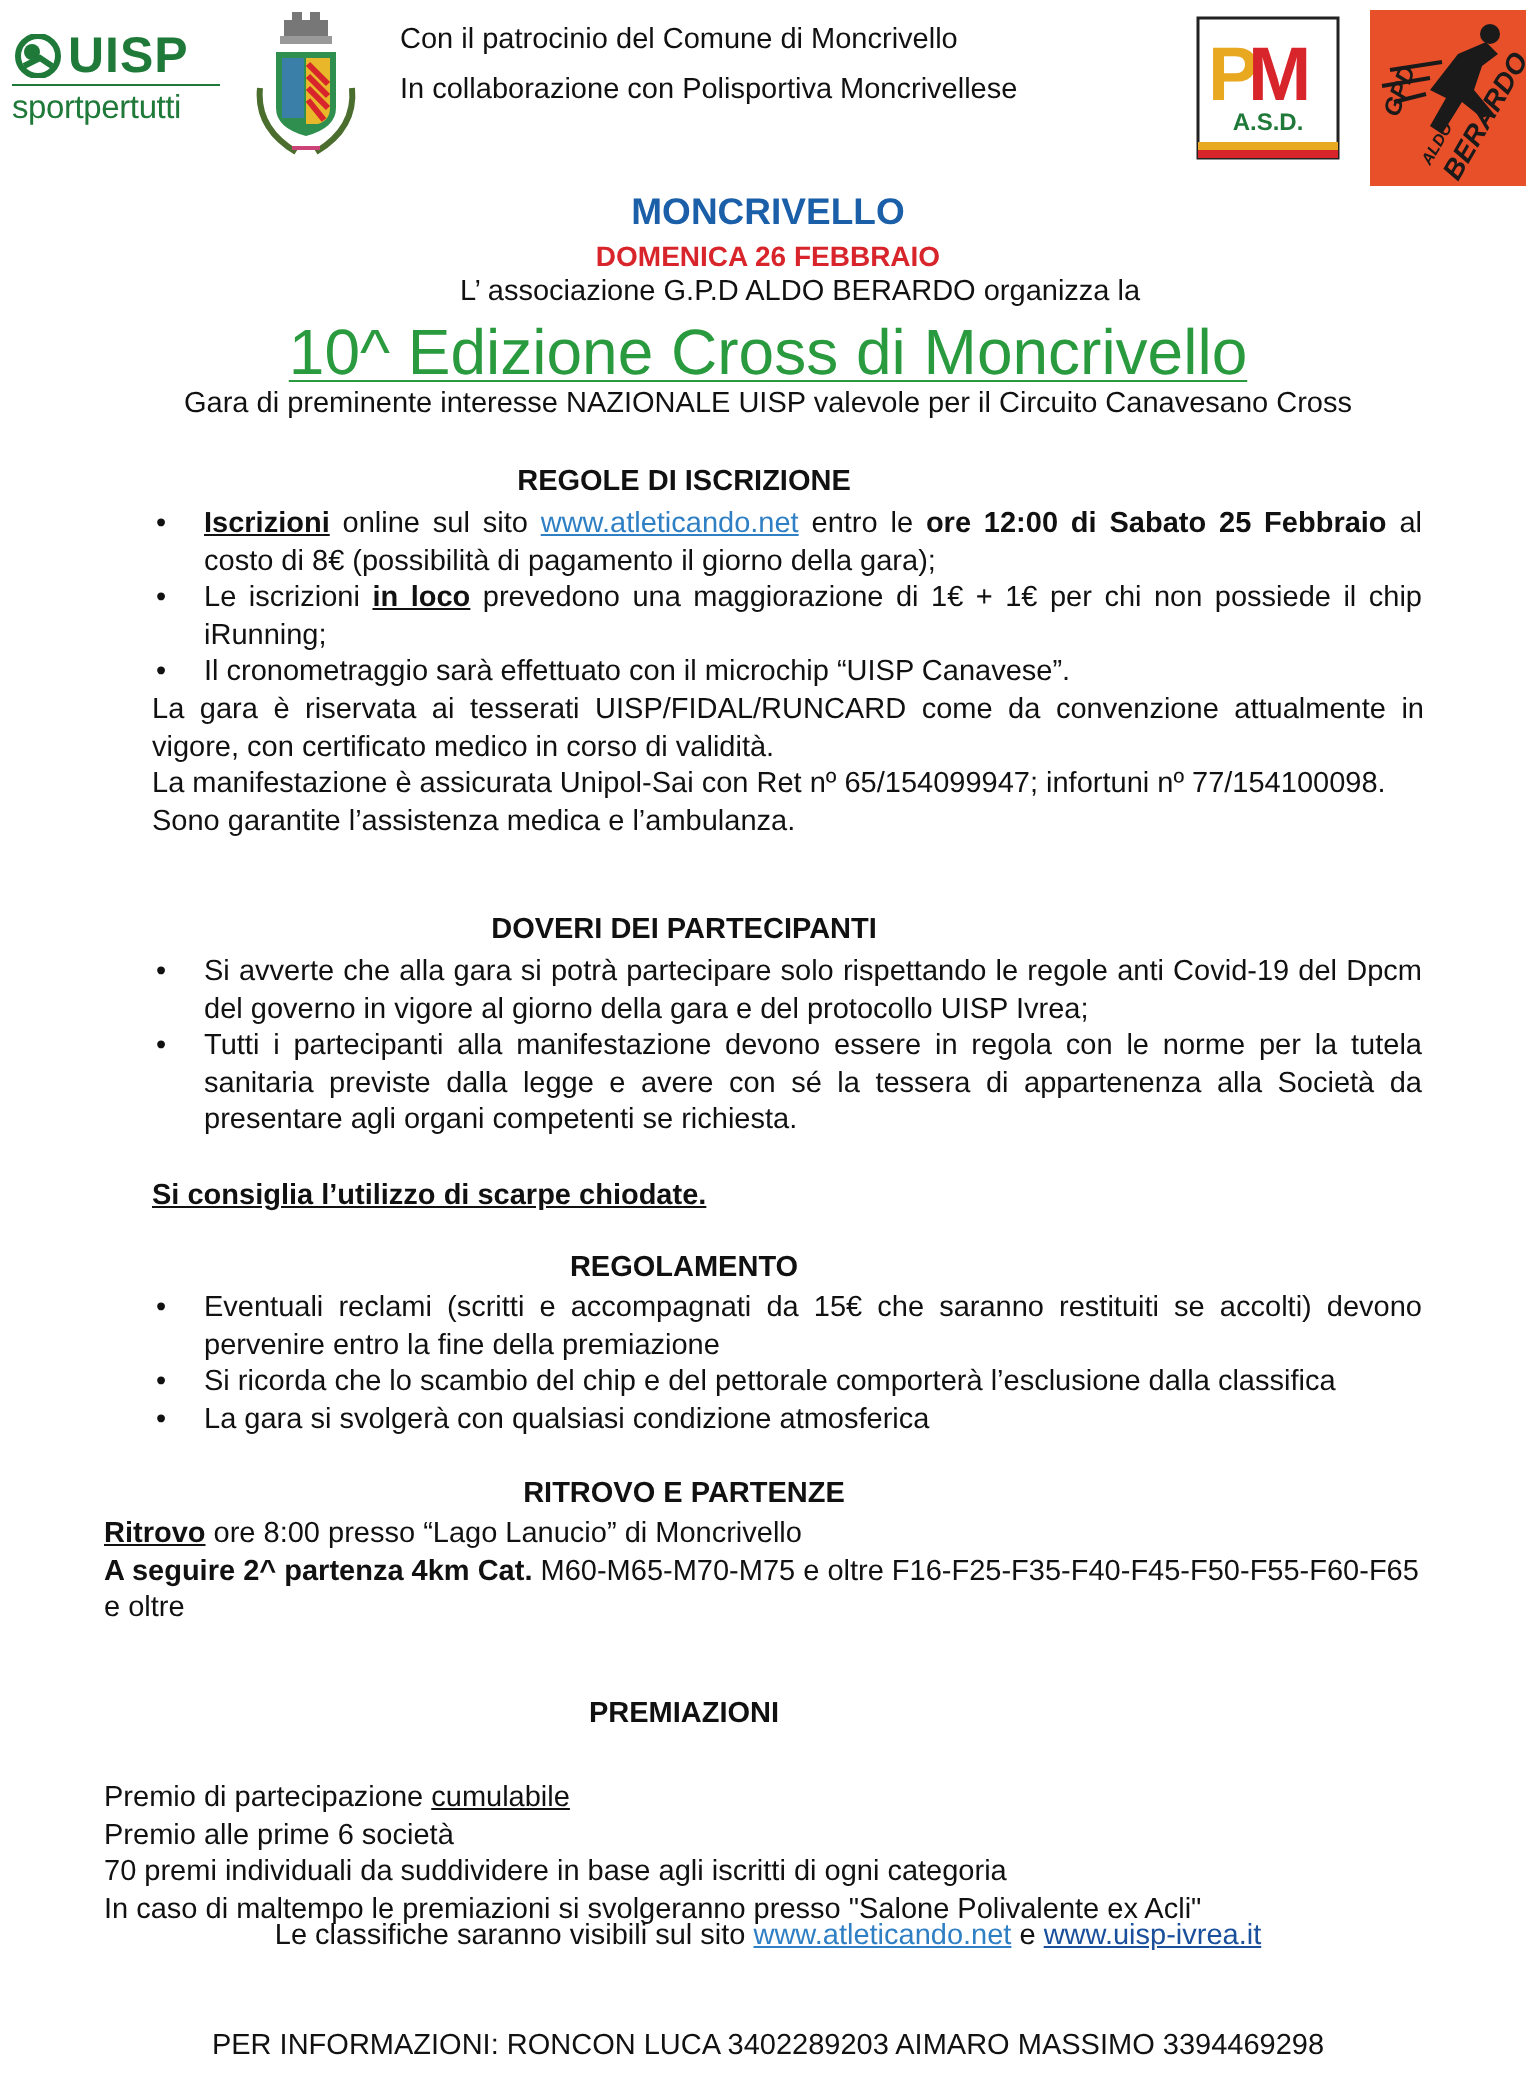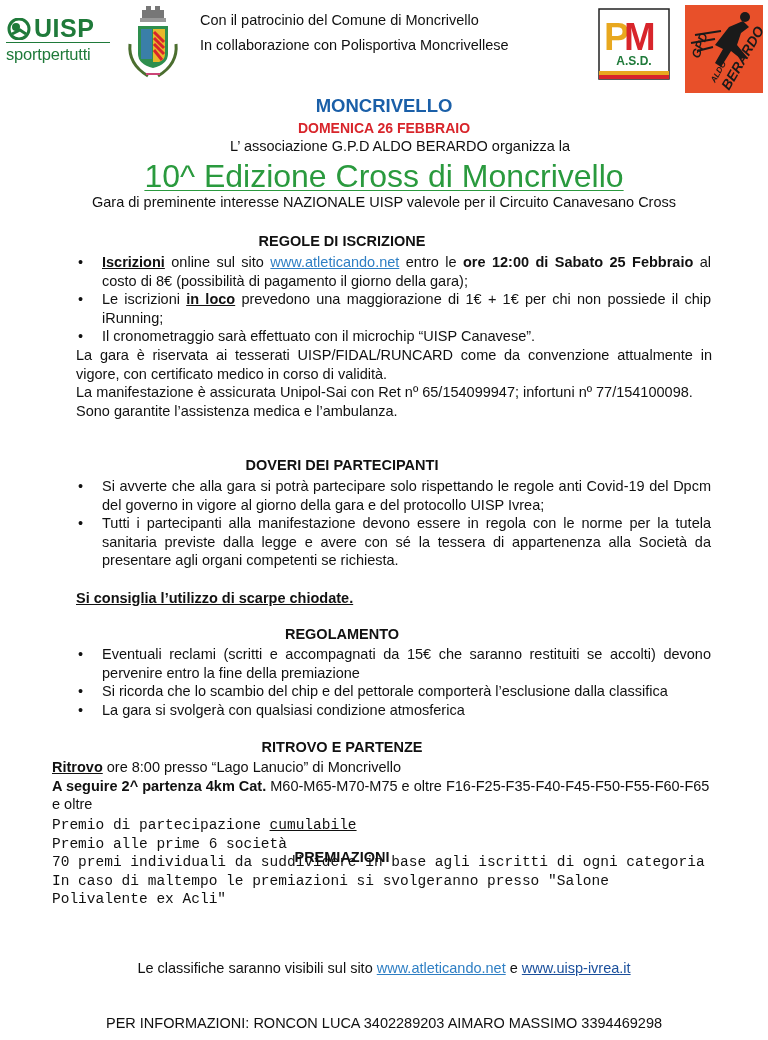--- a/index.html
+++ b/index.html
@@ -3,21 +3,21 @@
 <meta charset="utf-8">
 <style>
   html, body { margin: 0; padding: 0; background: #ffffff; }
   body {
     width: 768px; height: 1040px; position: relative; overflow: hidden;
     font-family: "Liberation Sans", sans-serif; color: #111; font-size: 14.5px;
   }
   .abs { position: absolute; }
   
   #uisp-logo { left: 6px; top: 16px; width: 104px; height: 50px; }
-  #uisp-logo .top { display: flex; align-items: flex-end; height: 24px; }
+  #uisp-logo .top { display: flex; align-items: center; height: 24px; }
   #uisp-logo .emblem { width: 26px; height: 22px; }
   #uisp-logo .word { color: #1f7a3a; font-weight: bold; font-size: 25px; letter-spacing: 0.5px; margin-left: 2px; line-height: 24px; }
   #uisp-logo .rule { height: 1px; background: #1f7a3a; margin: 2px 0 1px 0; width: 104px; }
   #uisp-logo .sub { color: #1f7a3a; font-size: 16.5px; line-height: 20px; letter-spacing: -0.2px; }
   #coat { left: 122px; top: 4px; width: 62px; height: 78px; }
   #header-lines { left: 200px; top: 8px; width: 370px; font-size: 14.5px; line-height: 25px; }
   #pm-logo { left: 598px; top: 8px; width: 72px; height: 72px; }
   #berardo-logo { left: 685px; top: 5px; width: 78px; height: 88px; }
 
   .center { position: absolute; left: 0; width: 768px; text-align: center; }
@@ -154,21 +154,21 @@
   </div>
 </div>
 
 <div class="section-h" style="top:739px;">RITROVO E PARTENZE</div>
 <div class="block wide" style="top:758px;">
   <p><span class="b u">Ritrovo</span><span> ore 8:00 presso “Lago Lanucio” di Moncrivello</span></p>
   <p><span class="b">A seguire 2^ partenza 4km Cat.</span><span> M60-M65-M70-M75 e oltre F16-F25-F35-F40-F45-F50-F55-F60-F65 e oltre</span></p>
 </div>
 
 <div class="section-h" style="top:849px;">PREMIAZIONI</div>
-<div class="block wide" style="top:816px;font-family:Liberation Mono, monospace;">
+<div class="block wide" style="top:890px;">
   <p><span>Premio di partecipazione </span><span class="u">cumulabile</span></p>
   <p>Premio alle prime 6 società</p>
   <p>70 premi individuali da suddividere in base agli iscritti di ogni categoria</p>
   <p>In caso di maltempo le premiazioni si svolgeranno presso "Salone Polivalente ex Acli"</p>
 </div>
 
 <div class="center" style="top:960px;">
   <span>Le classifiche saranno visibili sul sito </span><a class="link" href="#">www.atleticando.net</a><span> e </span><a class="link2" href="#">www.uisp-ivrea.it</a>
 </div>
 

